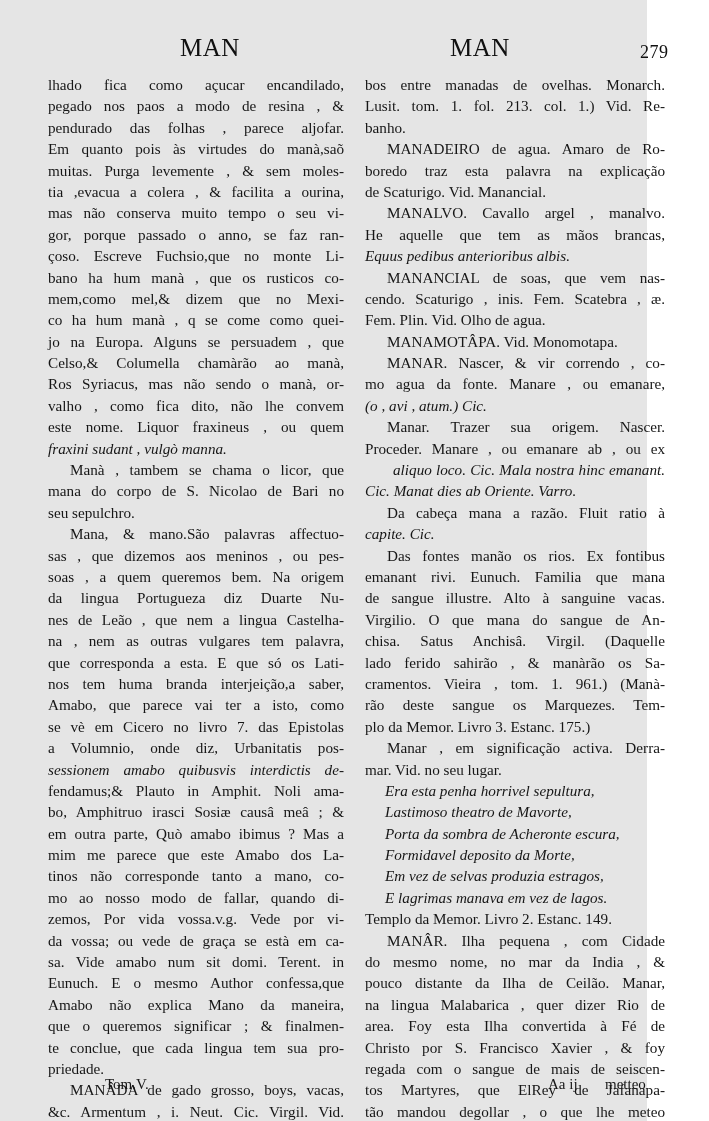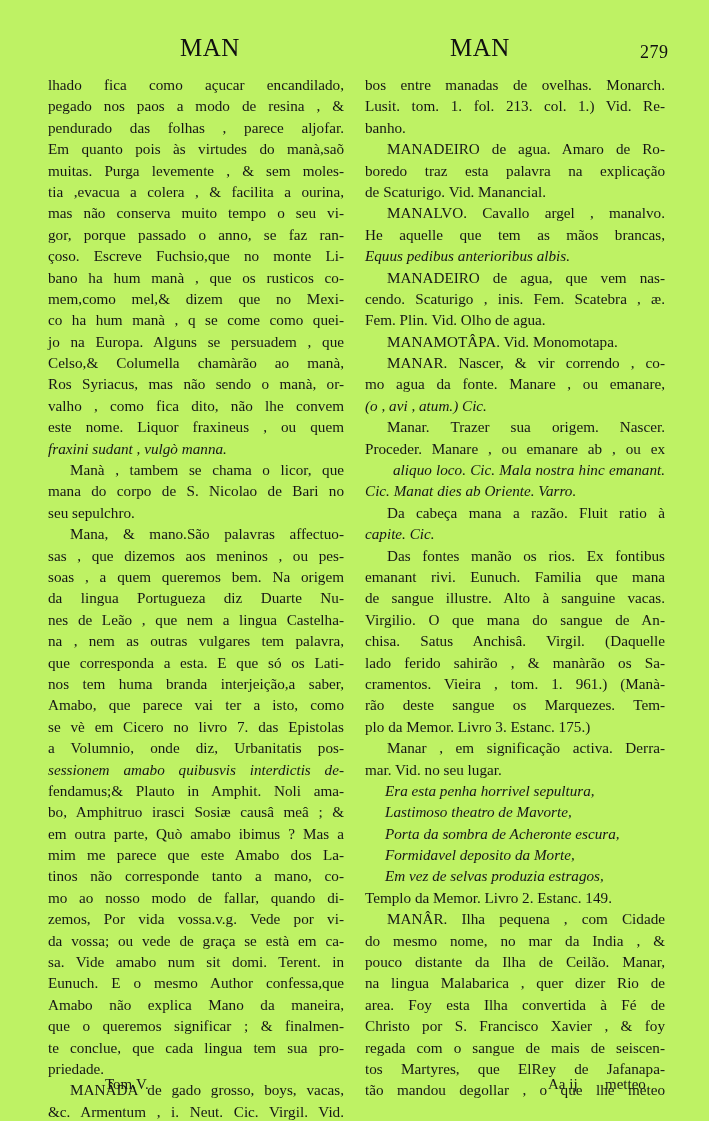--- a/index.html
+++ b/index.html
@@ -1,18 +1,18 @@
 <!DOCTYPE html>
 <html><head>
 <meta charset="utf-8">
 <style>
   html, body { margin: 0; padding: 0; background: #ffffff; }
   body { width: 709px; height: 1121px; position: relative; overflow: hidden;
          font-family: "DejaVu Serif", "Liberation Serif", serif; color: #161616; }
-  .page { position: absolute; left: 0; top: 0; width: 709px; height: 1121px; background: #bef264; }
+  .page { position: absolute; left: 0; top: 0; width: 647px; height: 1121px; background: #e5e5e5; }
   .running-head { position: absolute; top: 34px; font-size: 25px; letter-spacing: 0.5px;
                   font-family: "Liberation Serif", serif; color: #101010; }
   #rh-left { left: 180px; }
   #rh-right { left: 450px; }
   #page-num { left: 640px; top: 42px; font-size: 18px; }
   .col { position: absolute; top: 74px; width: 296px; }
   #col-left { left: 48px; }
   #col-right { left: 365px; width: 300px; }
   .line { height: 21.4px; line-height: 21.4px; font-size: 15.2px; white-space: nowrap;
           overflow: visible; font-family: "Liberation Serif", serif; text-align: justify;
@@ -87,21 +87,21 @@
   <div class="col" id="col-right">
       <div class="line">bos entre manadas de ovelhas. Monarch.</div>
       <div class="line">Lusit. tom. 1. fol. 213. col. 1.) Vid. Re-</div>
       <div class="line last">banho.</div>
       <div class="line indent">MANADEIRO de agua. Amaro de Ro-</div>
       <div class="line">boredo traz esta palavra na explicação</div>
       <div class="line last">de Scaturigo. Vid. Manancial.</div>
       <div class="line indent">MANALVO. Cavallo argel , manalvo.</div>
       <div class="line">He aquelle que tem as mãos brancas,</div>
       <div class="line last" style="font-style: italic;">Equus pedibus anterioribus albis.</div>
-      <div class="line indent">MANADEIRO de agua, que vem nas-</div>
+      <div class="line indent">MANANCIAL de soas, que vem nas-</div>
       <div class="line">cendo. Scaturigo , inis. Fem. Scatebra , æ.</div>
       <div class="line last">Fem. Plin. Vid. Olho de agua.</div>
       <div class="line indent last">MANAMOTÂPA. Vid. Monomotapa.</div>
       <div class="line indent">MANAR. Nascer, &amp; vir correndo , co-</div>
       <div class="line">mo agua da fonte. Manare , ou emanare,</div>
       <div class="line last" style="font-style: italic;">(o , avi , atum.) Cic.</div>
       <div class="line indent">Manar. Trazer sua origem. Nascer.</div>
       <div class="line">Proceder. Manare , ou emanare ab , ou ex</div>
       <div class="line" style="font-style: italic; margin-left: 28px;">aliquo loco. Cic. Mala nostra hinc emanant.</div>
       <div class="line last" style="font-style: italic;">Cic. Manat dies ab Oriente. Varro.</div>
@@ -116,20 +116,21 @@
       <div class="line">cramentos. Vieira , tom. 1. 961.) (Manà-</div>
       <div class="line">rão deste sangue os Marquezes. Tem-</div>
       <div class="line last">plo da Memor. Livro 3. Estanc. 175.)</div>
       <div class="line indent">Manar , em significação activa. Derra-</div>
       <div class="line last">mar. Vid. no seu lugar.</div>
       <div class="line verse">Era esta penha horrivel sepultura,</div>
       <div class="line verse">Lastimoso theatro de Mavorte,</div>
       <div class="line verse">Porta da sombra de Acheronte escura,</div>
       <div class="line verse">Formidavel deposito da Morte,</div>
       <div class="line verse">Em vez de selvas produzia estragos,</div>
+      <div class="line verse">E lagrimas manava em vez de lagos.</div>
       <div class="line last">Templo da Memor. Livro 2. Estanc. 149.</div>
       <div class="line indent">MANÂR. Ilha pequena , com Cidade</div>
       <div class="line">do mesmo nome, no mar da India , &amp;</div>
       <div class="line">pouco distante da Ilha de Ceilão. Manar,</div>
       <div class="line">na lingua Malabarica , quer dizer Rio de</div>
       <div class="line">area. Foy esta Ilha convertida à Fé de</div>
       <div class="line">Christo por S. Francisco Xavier , &amp; foy</div>
       <div class="line">regada com o sangue de mais de seiscen-</div>
       <div class="line">tos Martyres, que ElRey de Jafanapa-</div>
       <div class="line">tão mandou degollar , o que lhe meteo</div>

